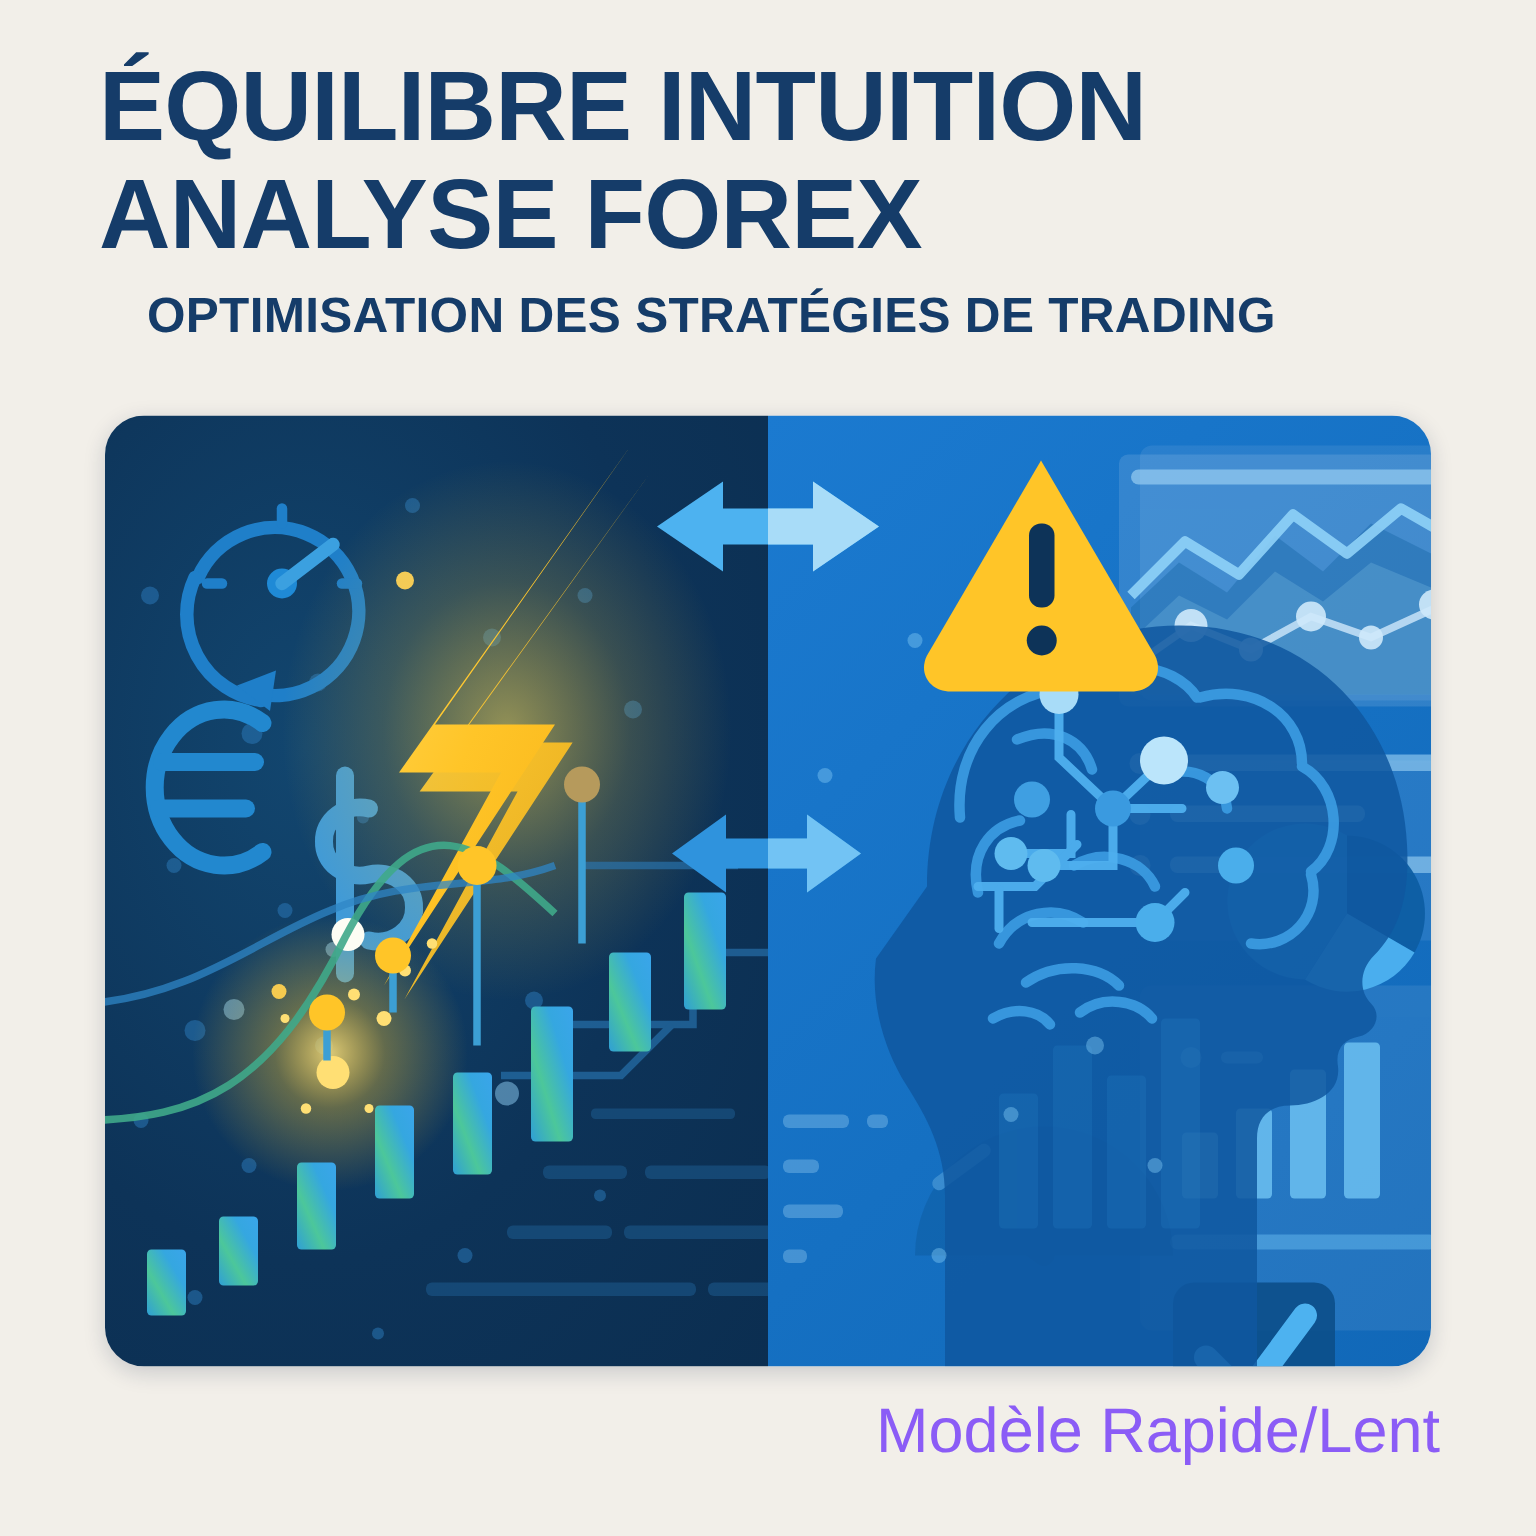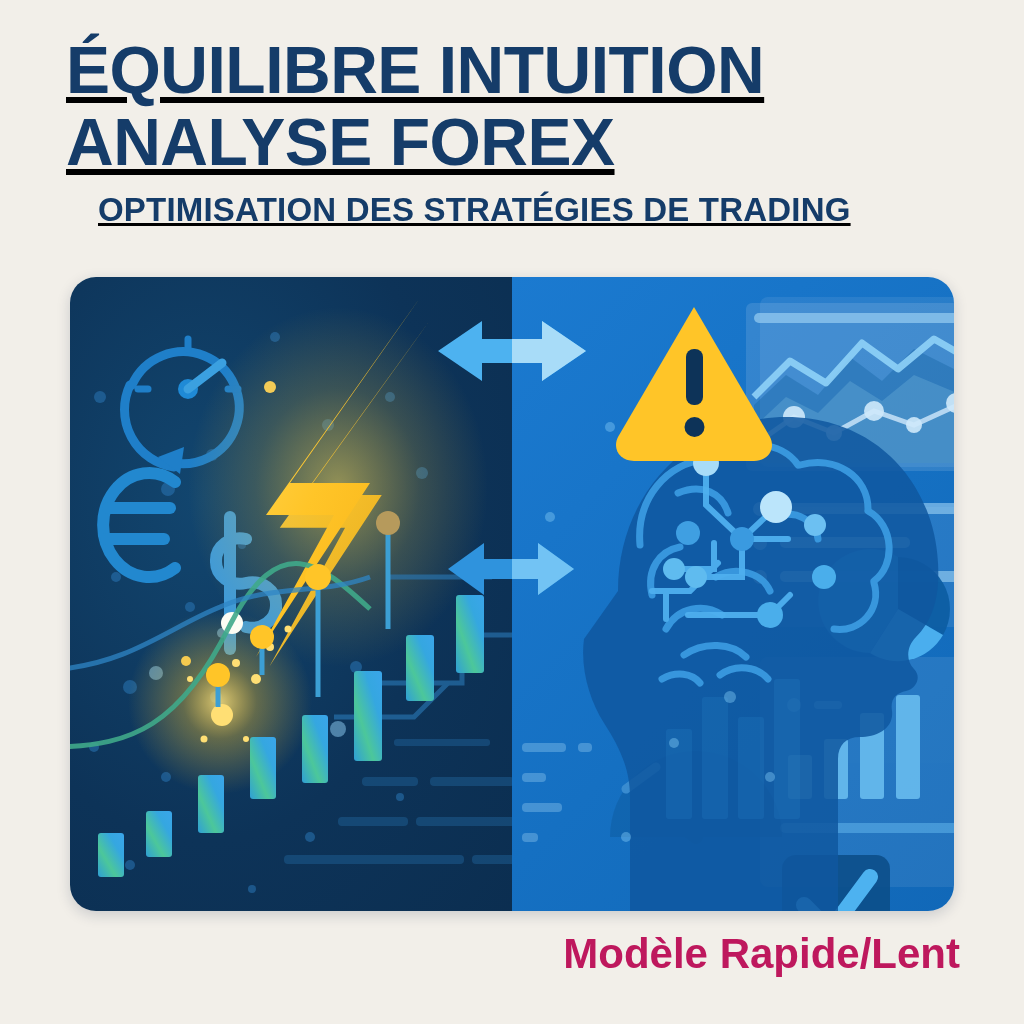--- a/index.html
+++ b/index.html
@@ -20,21 +20,20 @@
     width: 1024px;
     height: 1024px;
   }
 
   
   .header {
     position: absolute;
     left: 66px;
     top: 34px;
     width: 900px;
-    text-decoration: underline;
   }
   .title-line {
     font-size: 66px;
     line-height: 72px;
     font-weight: bold;
     color: #153c69;
     letter-spacing: -0.5px;
     white-space: nowrap;
   }
   .subtitle {
@@ -72,22 +71,22 @@
     background: linear-gradient(135deg, #1b7ad0 0%, #1570c2 55%, #1168b8 100%);
   }
   .panel svg { position: absolute; left: 0; top: 0; }
 
   
   .caption {
     position: absolute;
     right: 64px;
     top: 930px;
     font-size: 42px;
-    font-weight: bold;
-    color: #be185d;
+    font-weight: normal;
+    color: #8b5cf6;
     letter-spacing: 0px;
     white-space: nowrap;
     margin-left: 46px;
   }
 </style>
 </head>
 <body>
 
 <div class="stage">
 

